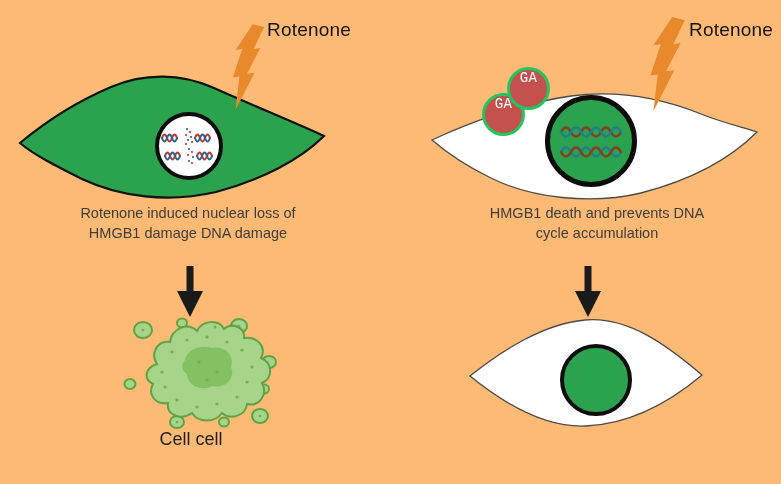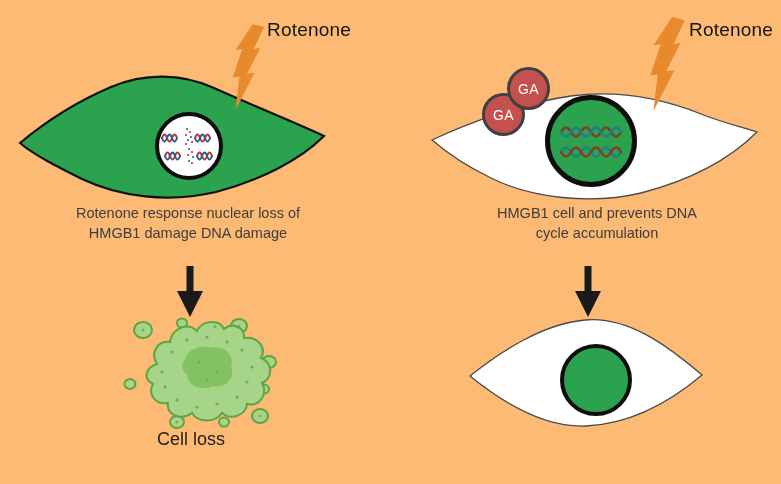--- a/index.html
+++ b/index.html
@@ -10,22 +10,22 @@
   .abs{position:absolute;}
   .stimulus-label{font-size:19px;color:#141414;letter-spacing:.2px;}
   .caption{font-size:14.5px;line-height:20px;text-align:center;}
   .outcome-label{font-size:18px;text-align:center;color:#1f1f1f;}
   .nucleus{border-radius:50%;box-sizing:border-box;}
   .nucleus-left{left:155px;top:112px;width:68px;height:68px;background:#ffffff;border:4px solid #0d0d0d;}
   .nucleus-right{left:545px;top:95px;width:92px;height:92px;border:5px solid #0d0d0d;}
   .nucleus-bottom{left:560px;top:344px;width:72px;height:72px;border:4px solid #0d0d0d;}
   .ga-circle{
     width:43px;height:43px;border-radius:50%;box-sizing:border-box;
-    border:3px solid #404040;display:flex;align-items:center;justify-content:center;
-    color:#ffffff;font-size:14px;letter-spacing:.3px;
+    border:3px solid #22c55e;display:flex;align-items:flex-start;justify-content:center;
+    color:#ffffff;font-size:14px;letter-spacing:.3px;font-family:Liberation Mono, monospace;
   }
   .ga-circle-lower{left:482px;top:93px;}
   .ga-circle-upper{left:507px;top:67px;}
   svg{display:block;}
 </style>
 </head>
 <body>
 
 <div id="canvas">
 
@@ -64,21 +64,21 @@
     </svg>
   </div>
 
   <svg class="abs" style="left:228px;top:24px;" width="38" height="86" viewBox="0 0 40 90">
     <polygon points="26,0 38,3 27,26 34,25 20,52 28,51 8,90 12,55 5,56 15,26 8,27" fill="#e8892b"></polygon>
   </svg>
 
   <div class="abs stimulus-label" style="left:267px;top:19px;">Rotenone</div>
 
   <div class="abs caption" style="left: 56px; top: 203px; width: 264px; color: rgb(61, 61, 61);">
-    <div>Rotenone response nuclear loss of</div>
+    <div>Rotenone induced nuclear loss of</div>
     <div>HMGB1 damage DNA damage</div>
   </div>
 
   <svg class="abs" style="left:176px;top:266px;" width="28" height="52" viewBox="0 0 28 52">
     <rect x="10.5" y="0" width="7" height="27" fill="#1a1a1a"></rect>
     <polygon points="1,25 27,25 14,51" fill="#1a1a1a"></polygon>
   </svg>
 
   <svg class="abs" style="left:117px;top:312px;" width="176" height="118" viewBox="0 0 176 118">
     <g stroke-width="2" fill="#a6d489" stroke="#5fa344">
@@ -117,21 +117,21 @@
         <circle cx="82" cy="50" r="1.6"></circle>
       <circle cx="100" cy="60" r="1.6"></circle>
         <circle cx="90" cy="68" r="1.6"></circle>
         <circle cx="26" cy="18" r="1.3"></circle>
       <circle cx="122" cy="14" r="1.3"></circle>
         <circle cx="143" cy="104" r="1.3"></circle>
         <circle cx="60" cy="110" r="1.3"></circle>
     </g>
   </svg>
 
-  <div class="abs outcome-label" style="left:115px;top:429px;width:152px;">Cell loss</div>
+  <div class="abs outcome-label" style="left:115px;top:429px;width:152px;">Cell cell</div>
 
   <svg class="abs" style="left:426px;top:88px;" width="334" height="122" viewBox="0 0 334 122">
     <path d="M6,52 C40,36 95,15 145,8 C190,2 235,10 275,26 C295,34 315,39 331,44
              C305,70 265,92 215,105 C165,117 105,110 65,90 C40,78 20,64 6,52 Z" fill="#ffffff" stroke-width="1.3" stroke="#4a4a4a"></path>
   </svg>
 
   <div class="abs nucleus nucleus-right" style="background-color: rgb(43, 162, 78);">
     <svg width="82" height="82" viewBox="0 0 82 82">
       <g fill="none" stroke-linecap="round" stroke-width="2.5">
         <path d="M11,32 q5,-9 10,0 q5,9 10,0 q5,-9 10,0 q5,9 10,0 q5,-9 10,0 q5,9 10,0" stroke="#8a3a26"></path>
@@ -149,21 +149,21 @@
     <span>GA</span>
   </div>
 
   <svg class="abs" style="left:645px;top:17px;" width="42" height="94" viewBox="0 0 40 90">
     <polygon points="26,0 38,3 27,26 34,25 20,52 28,51 8,90 12,55 5,56 15,26 8,27" fill="#e8892b"></polygon>
   </svg>
 
   <div class="abs stimulus-label" style="left:689px;top:19px;">Rotenone</div>
 
   <div class="abs caption" style="left: 447px; top: 203px; width: 300px; color: rgb(61, 61, 61);">
-    <div>HMGB1 cell and prevents DNA</div>
+    <div>HMGB1 death and prevents DNA</div>
     <div>cycle accumulation</div>
   </div>
 
   <svg class="abs" style="left:574px;top:266px;" width="28" height="52" viewBox="0 0 28 52">
     <rect x="10.5" y="0" width="7" height="27" fill="#1a1a1a"></rect>
     <polygon points="1,25 27,25 14,51" fill="#1a1a1a"></polygon>
   </svg>
 
   <svg class="abs" style="left:468px;top:316px;" width="238" height="114" viewBox="0 0 238 114">
     <path d="M2,60 C35,34 75,8 117,4 C160,0 200,30 234,59

